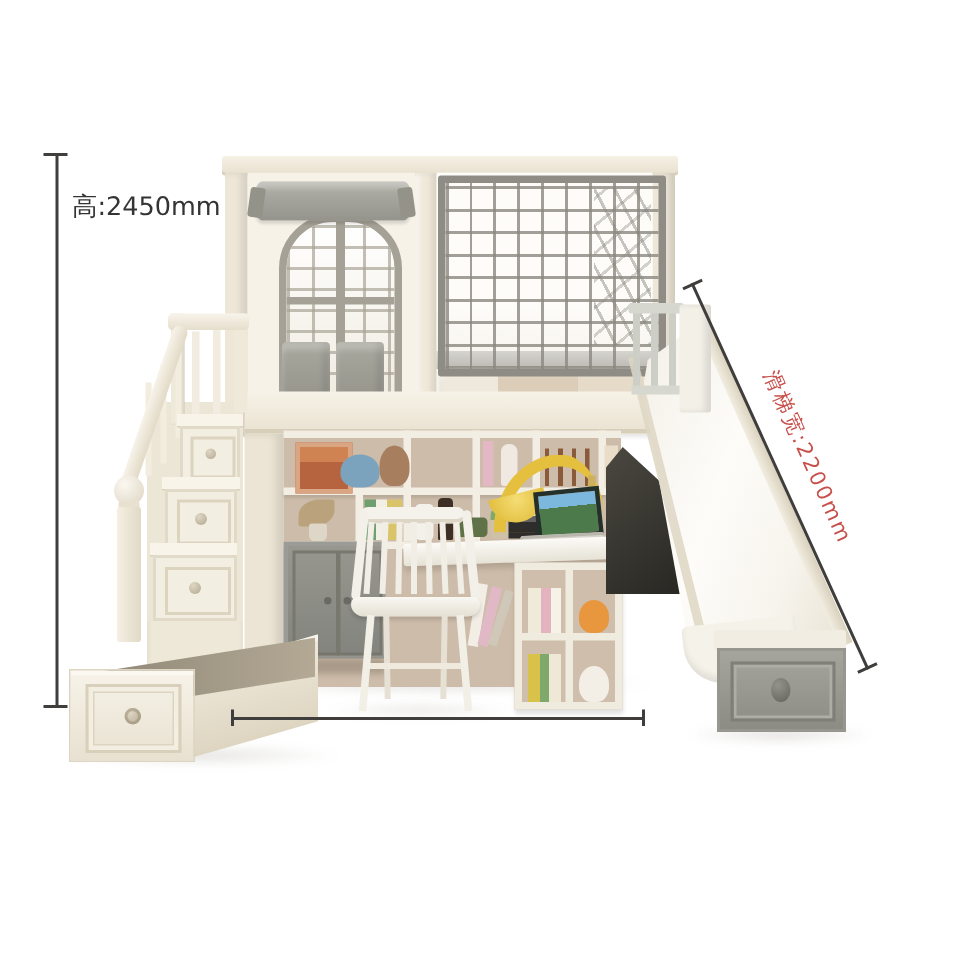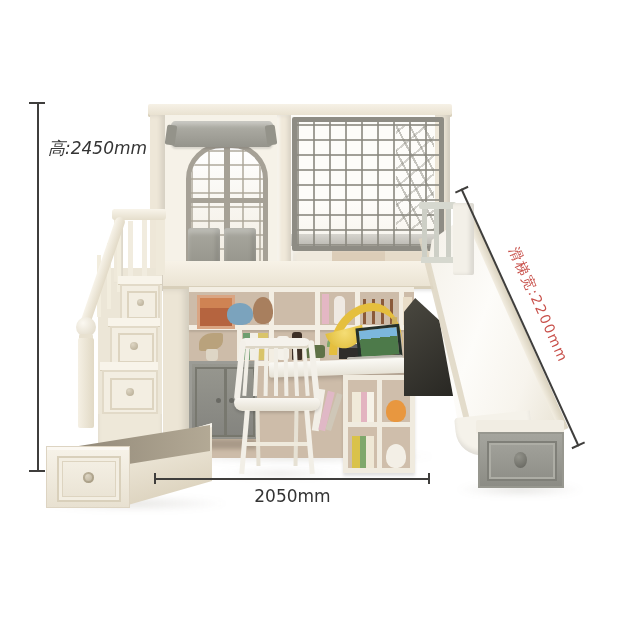--- a/index.html
+++ b/index.html
@@ -180,26 +180,25 @@
 
   <div class="abs" style="left:476px;top:420px;width:88px;height:14px;background:#f1ede3;border-radius:2px;"></div>
   <div class="abs" style="left:478px;top:432px;width:86px;height:56px;background:linear-gradient(#a5a59e,#8c8c85);border:2px solid #97978f;box-sizing:border-box;">
     <div class="abs" style="left:7px;top:7px;width:66px;height:36px;border:2px solid #7f7f78;box-shadow:inset 0 0 0 2px #adada5;"></div>
     <div class="abs" style="left:34px;top:18px;width:13px;height:16px;border-radius:50%;background:radial-gradient(circle at 35% 30%,#93938b,#62625b);"></div>
   </div>
 
   <div class="abs" style="left:37px;top:103px;width:2px;height:369px;background:#3f3e3c;"></div>
   <div class="abs" style="left:29px;top:102px;width:16px;height:2px;background:#3f3e3c;"></div>
   <div class="abs" style="left:29px;top:470px;width:16px;height:2px;background:#3f3e3c;"></div>
-  <div class="abs dimtxt" style="left:48px;top:137px;font-style:italic;">高:2450mm</div>
+  <div class="abs dimtxt" style="left:48px;top:126px;">高:2450mm</div>
 
   <div class="abs" style="left:155px;top:478px;width:275px;height:2px;background:#3f3e3c;"></div>
   <div class="abs" style="left:154px;top:473px;width:2px;height:11px;background:#3f3e3c;"></div>
   <div class="abs" style="left:428px;top:473px;width:2px;height:11px;background:#3f3e3c;"></div>
-  <div class="abs dimtxt" style="left:155px;top:486px;width:275px;text-align:center;">2050mm</div>
 
   <div class="abs" style="left:519px;top:176px;width:2px;height:283px;background:#3f3e3c;transform:rotate(-24.5deg);">
     <div class="abs" style="left:-6px;top:0;width:14px;height:2px;background:#3f3e3c;"></div>
     <div class="abs" style="left:-6px;bottom:0;width:14px;height:2px;background:#3f3e3c;"></div>
   </div>
   <div class="abs" style="left:458px;top:296px;width:160px;text-align:center;transform:rotate(66deg);color:#c8504a;font-size:14px;letter-spacing:1.5px;">滑梯宽:2200mm</div>
 
 </div>
 
 </body></html>

